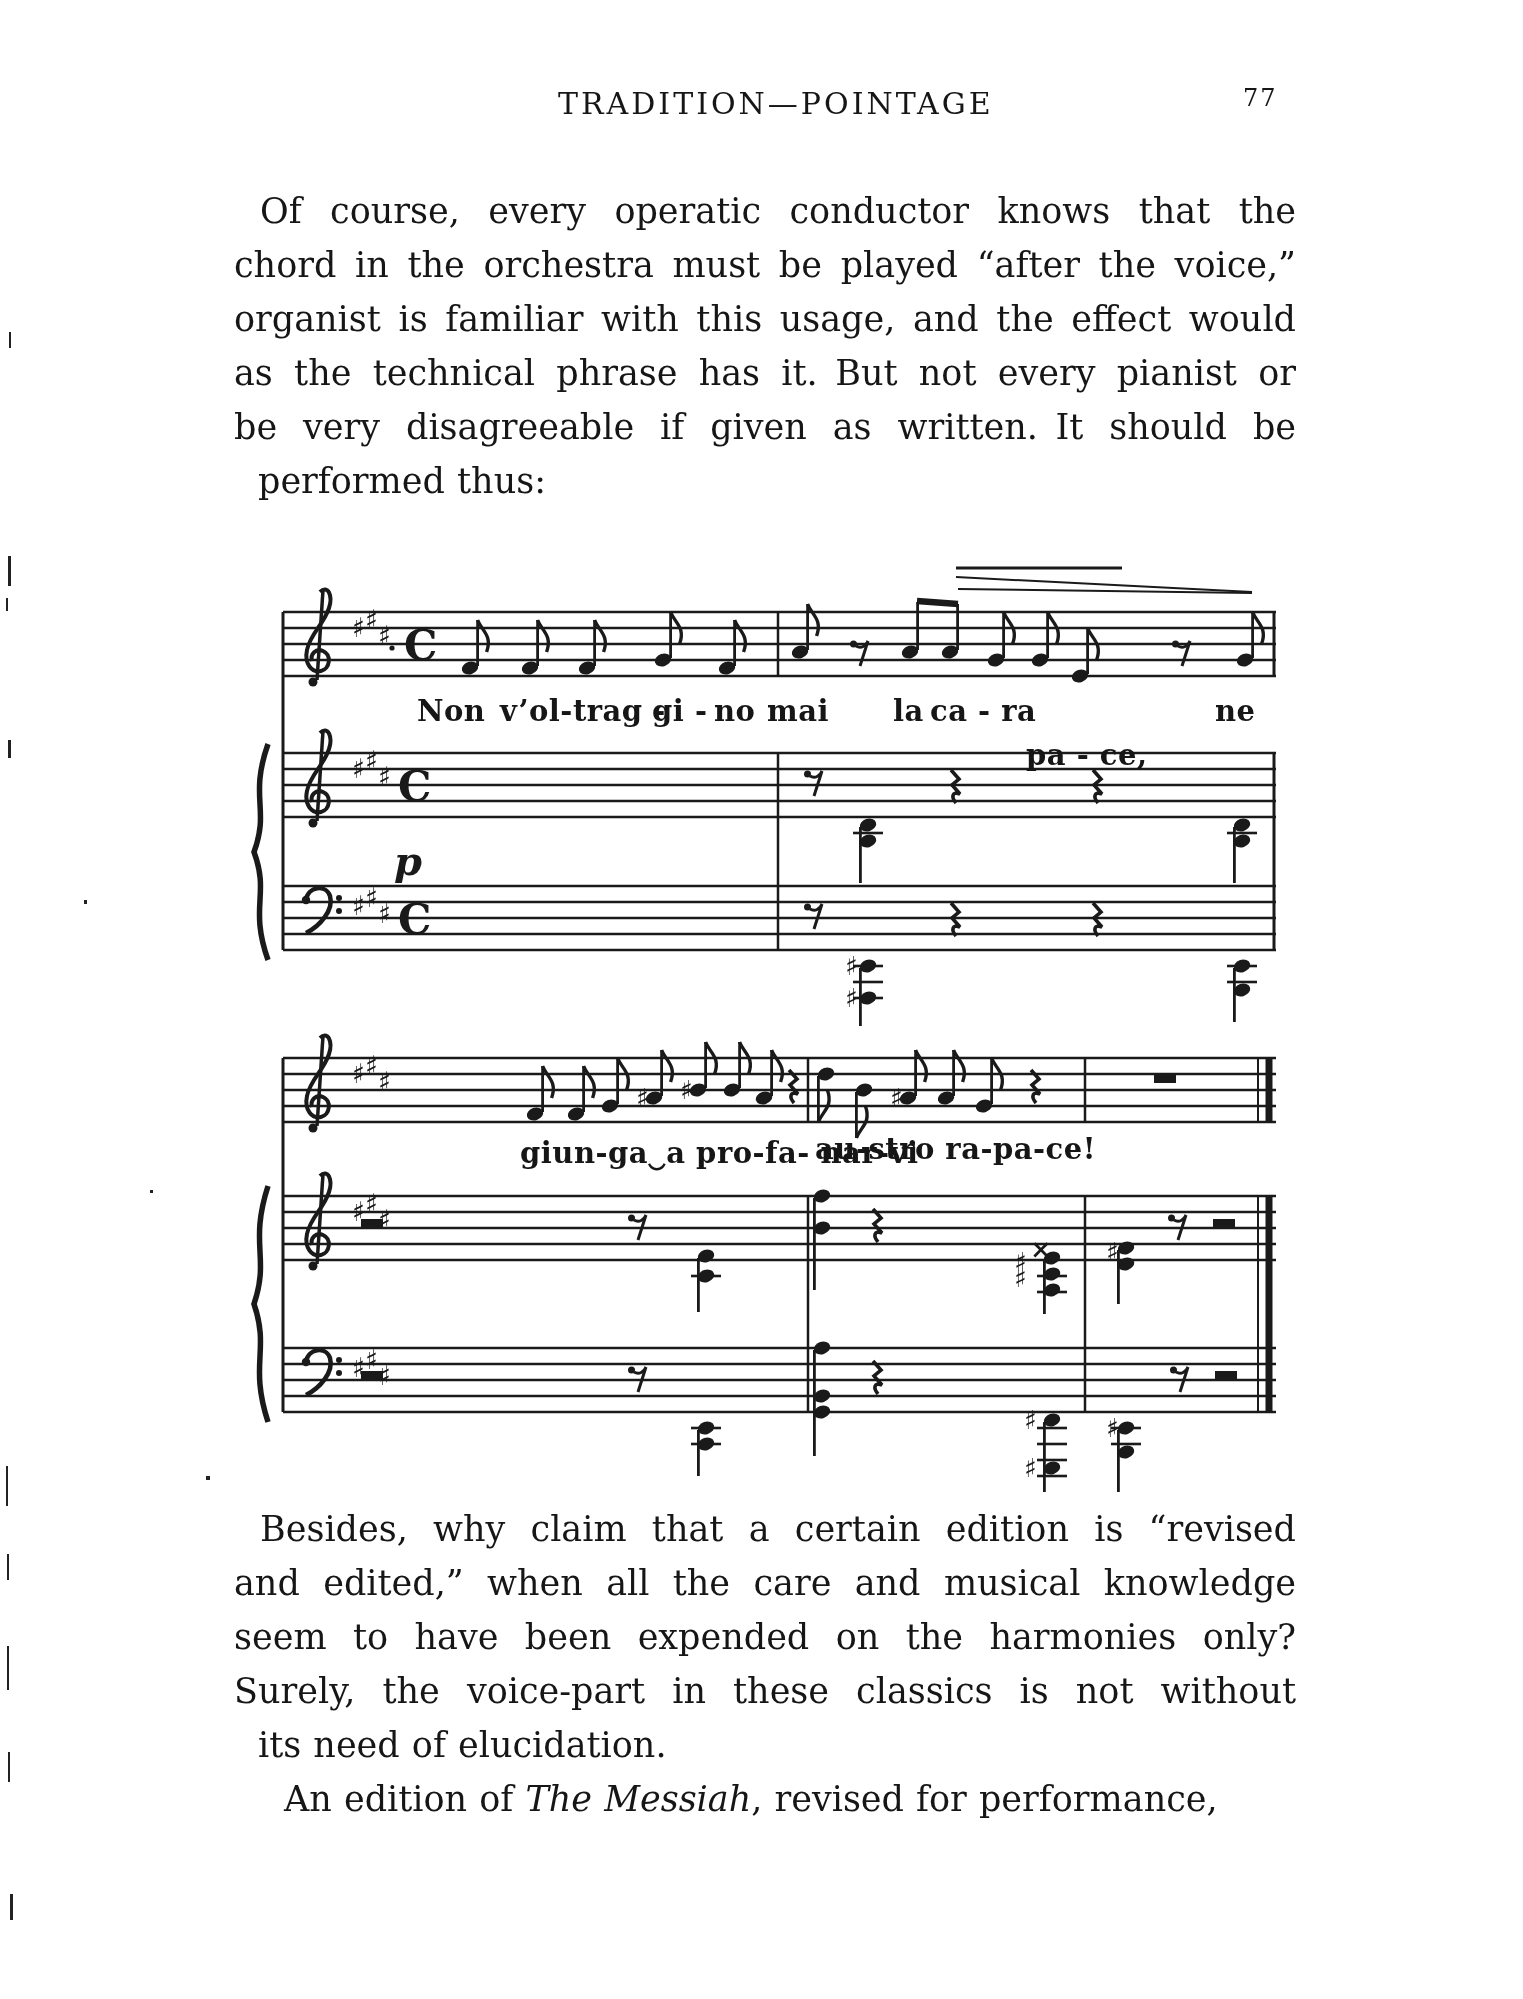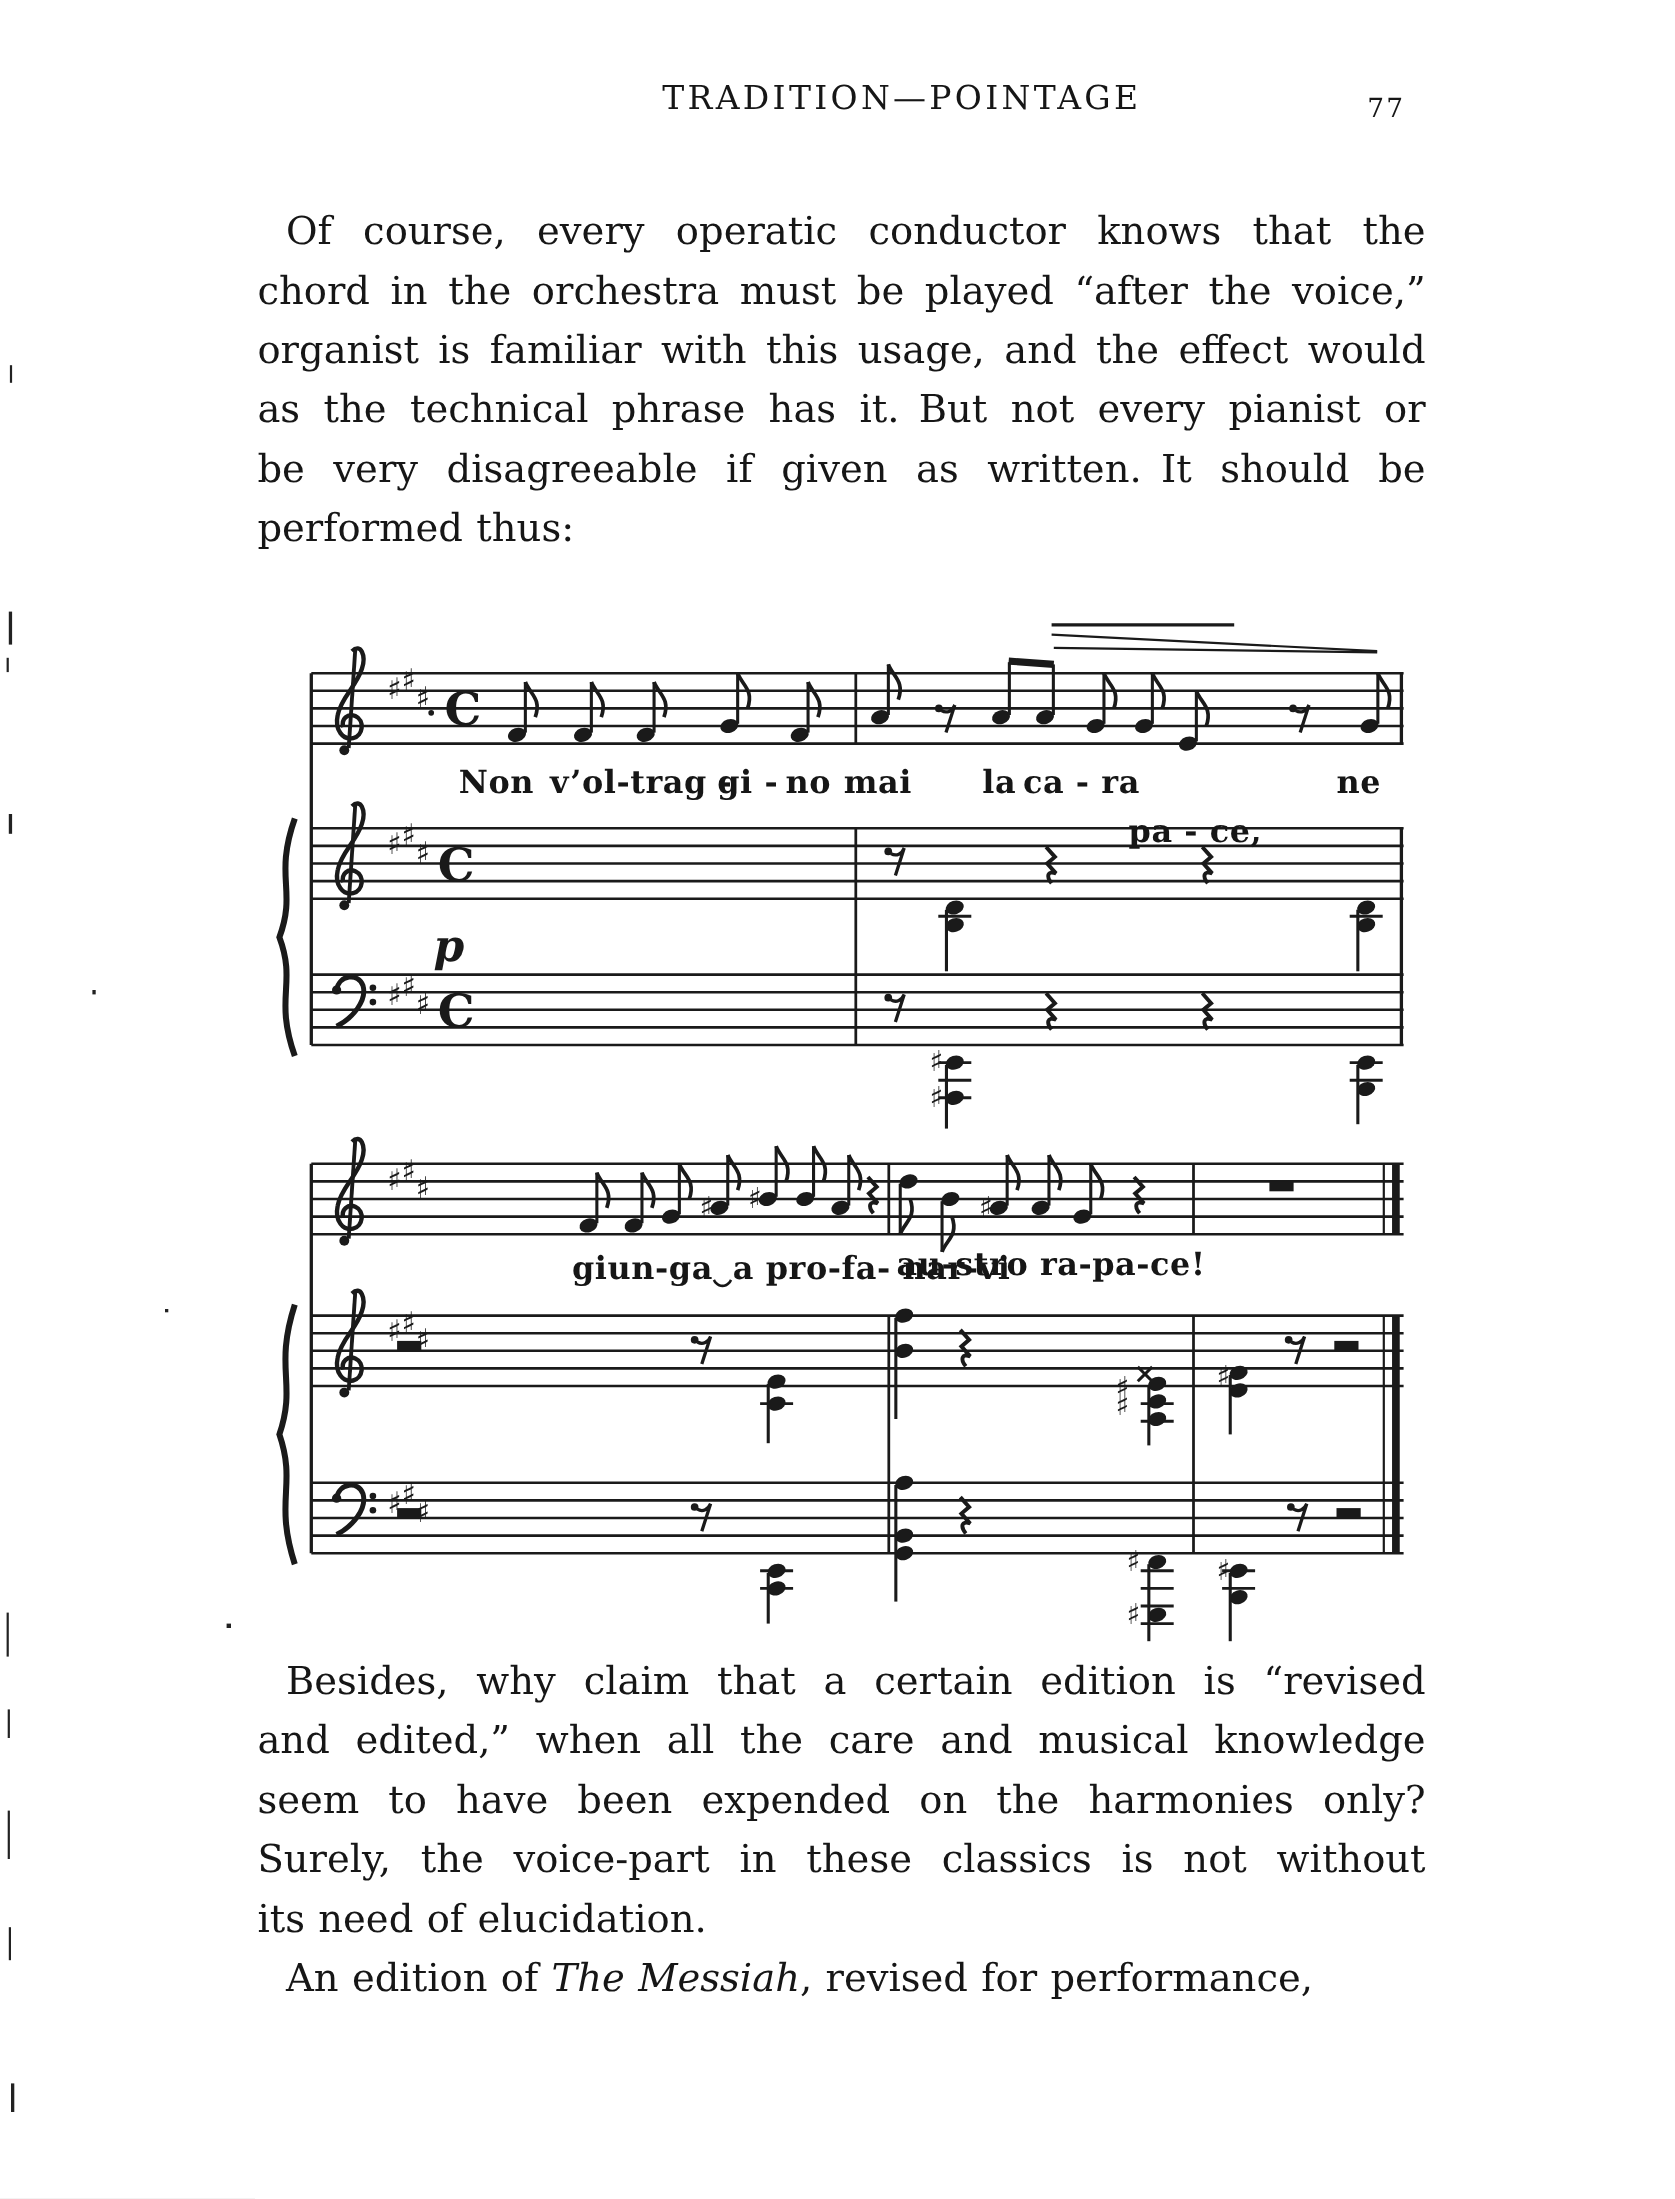--- a/index.html
+++ b/index.html
@@ -2,33 +2,33 @@
 <html><head>
 <meta charset="utf-8">
 <style>
   html,body{margin:0;padding:0;background:#888;}
   #page{
     position:relative;width:1523px;height:1999px;background:#ffffff;
     font-family:"DejaVu Serif","Liberation Serif",serif;color:#161616;
     overflow:hidden;margin:0 auto;
   }
   .running-head{
-    position:absolute;top:72px;left:558px;
-    font-size:30px;letter-spacing:3px;white-space:nowrap;margin-left:44px;
+    position:absolute;top:86px;left:558px;
+    font-size:30px;letter-spacing:3px;white-space:nowrap;
   }
   .page-number{
     position:absolute;top:84px;left:1243px;font-size:24px;letter-spacing:2px;
   }
   .para{
     position:absolute;left:234px;width:1062px;
     font-size:35px;line-height:54px;word-spacing:1px;
   }
   .pline{text-align:justify;text-align-last:justify;}
   .pline.first{text-indent:26px;}
-  .pline.last{text-align-last:left;}
+  .pline.last{text-align-last:left;margin-left:24px;}
   #score-svg{position:absolute;left:0;top:0;pointer-events:none;}
   .lyr{
     position:absolute;font-weight:bold;font-size:29px;white-space:pre;
     letter-spacing:0.5px;
   }
   .em{font-style:italic;}
 </style>
 </head>
 <body>
 

